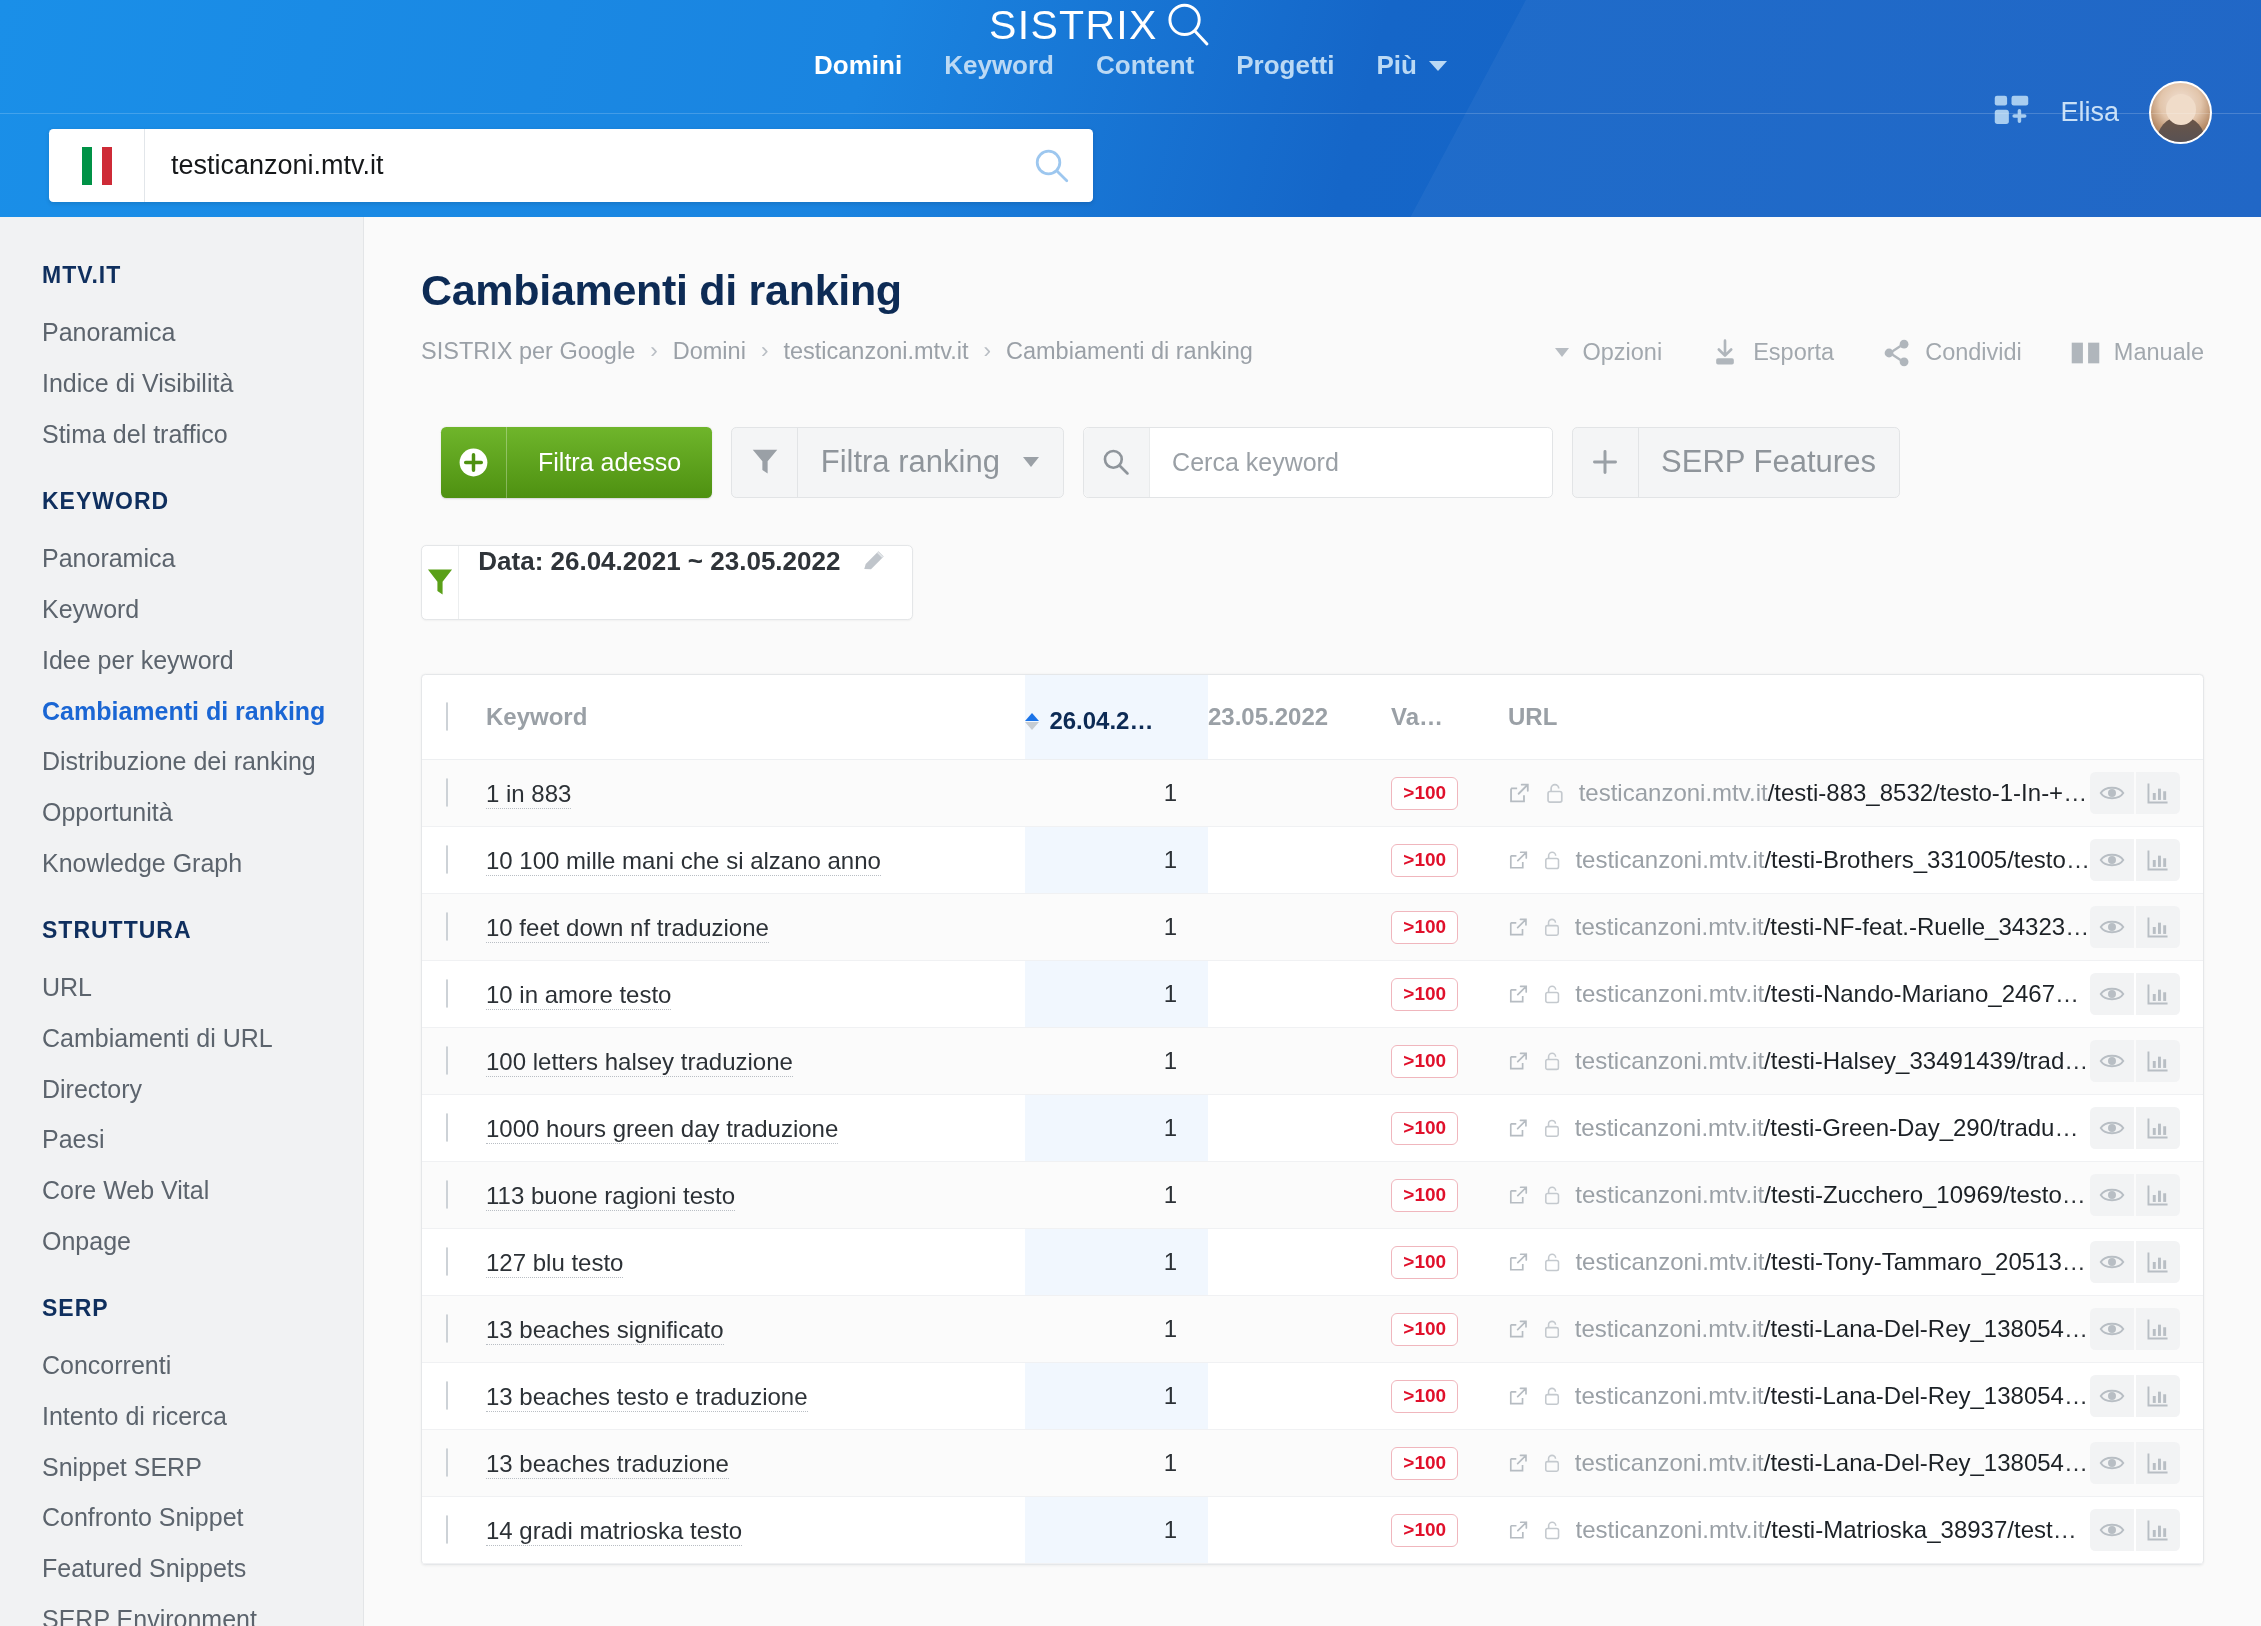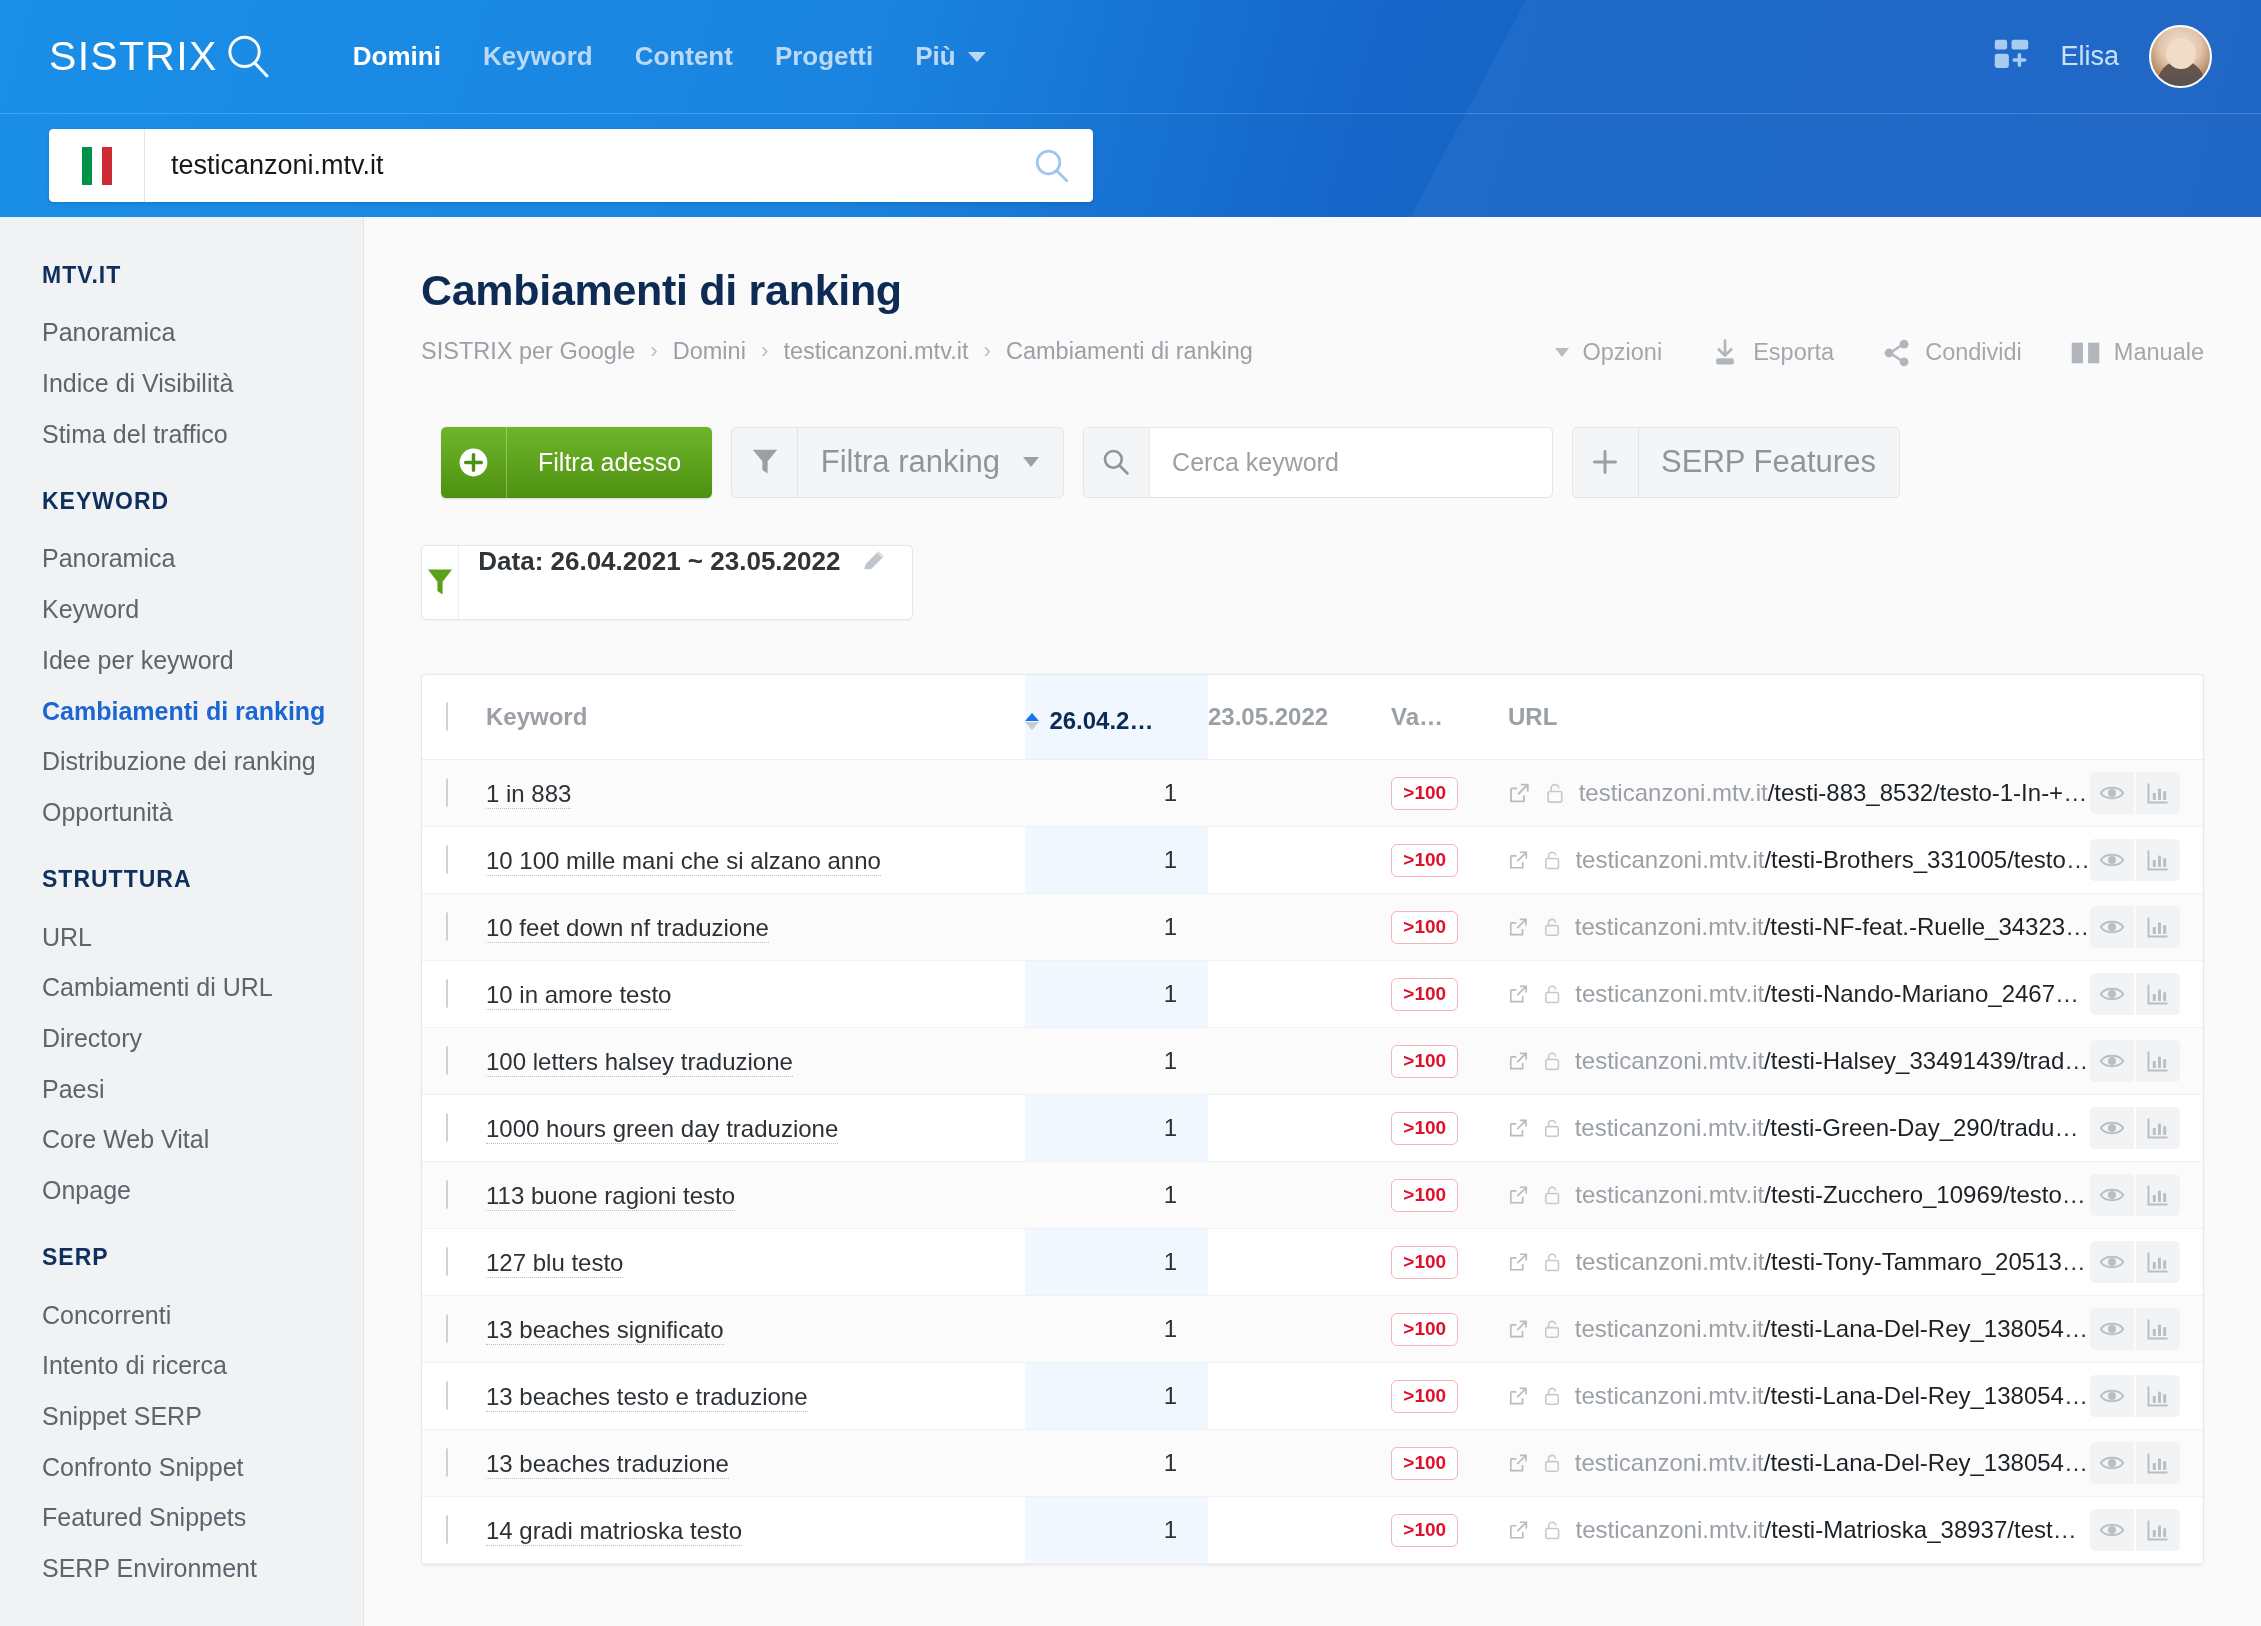--- a/index.html
+++ b/index.html
@@ -24,20 +24,21 @@
     width: 870px; height: 452px;
     background: rgba(255,255,255,0.045);
     transform: skewX(-28deg);
     pointer-events: none;
   }
   .nav-row {
     position: relative; z-index: 2;
     height: 113px;
     display: flex; align-items: center;
     padding: 0 49px;
+    flex-direction: column;
   }
   .logo {
     display: flex; align-items: center;
     gap: 5.2px;
     margin-right: 59px;
     flex-shrink: 0;
   }
   .logo-text {
     color: #fff;
     font-size: 41px;
@@ -389,20 +390,21 @@
 
     <div class="side-gap"></div>
 
     <div class="side-head">KEYWORD</div>
     <div class="side-item">Panoramica</div>
     <div class="side-item">Keyword</div>
     <div class="side-item">Idee per keyword</div>
     <div class="side-item active">Cambiamenti di ranking</div>
     <div class="side-item">Distribuzione dei ranking</div>
     <div class="side-item">Opportunità</div>
+    <div class="side-item">Knowledge Graph</div>
 
     <div class="side-gap"></div>
 
     <div class="side-head">STRUTTURA</div>
     <div class="side-item">URL</div>
     <div class="side-item">Cambiamenti di URL</div>
     <div class="side-item">Directory</div>
     <div class="side-item">Paesi</div>
     <div class="side-item">Core Web Vital</div>
     <div class="side-item">Onpage</div>

